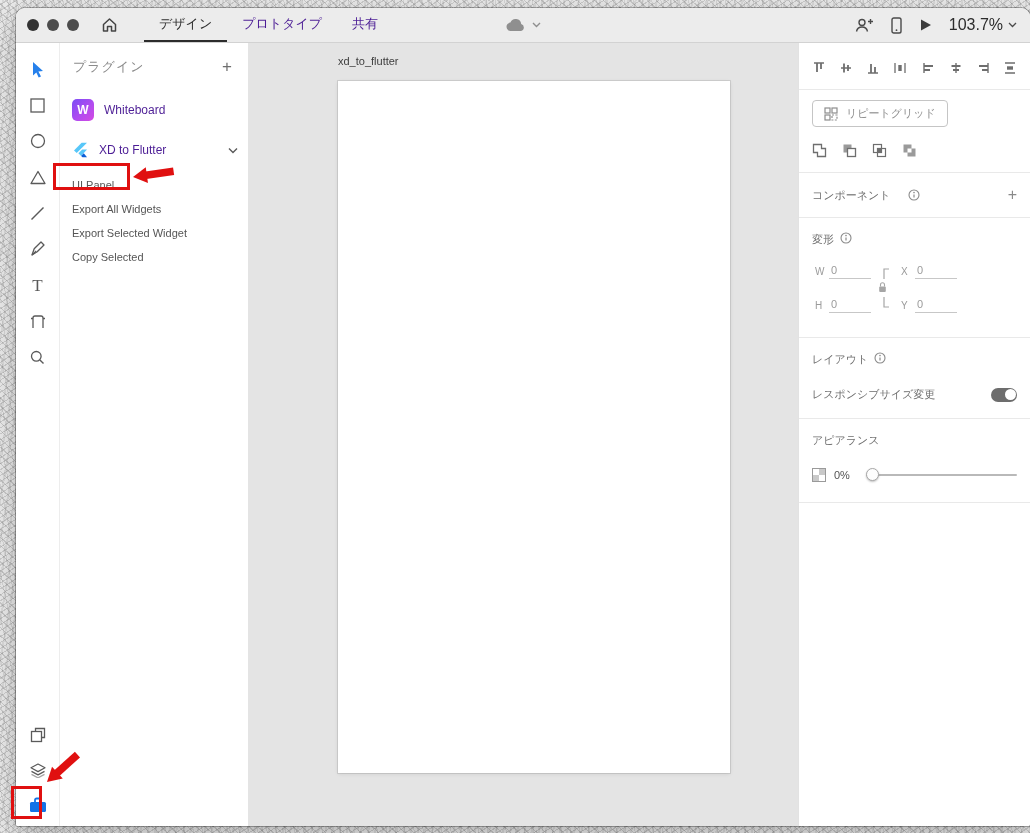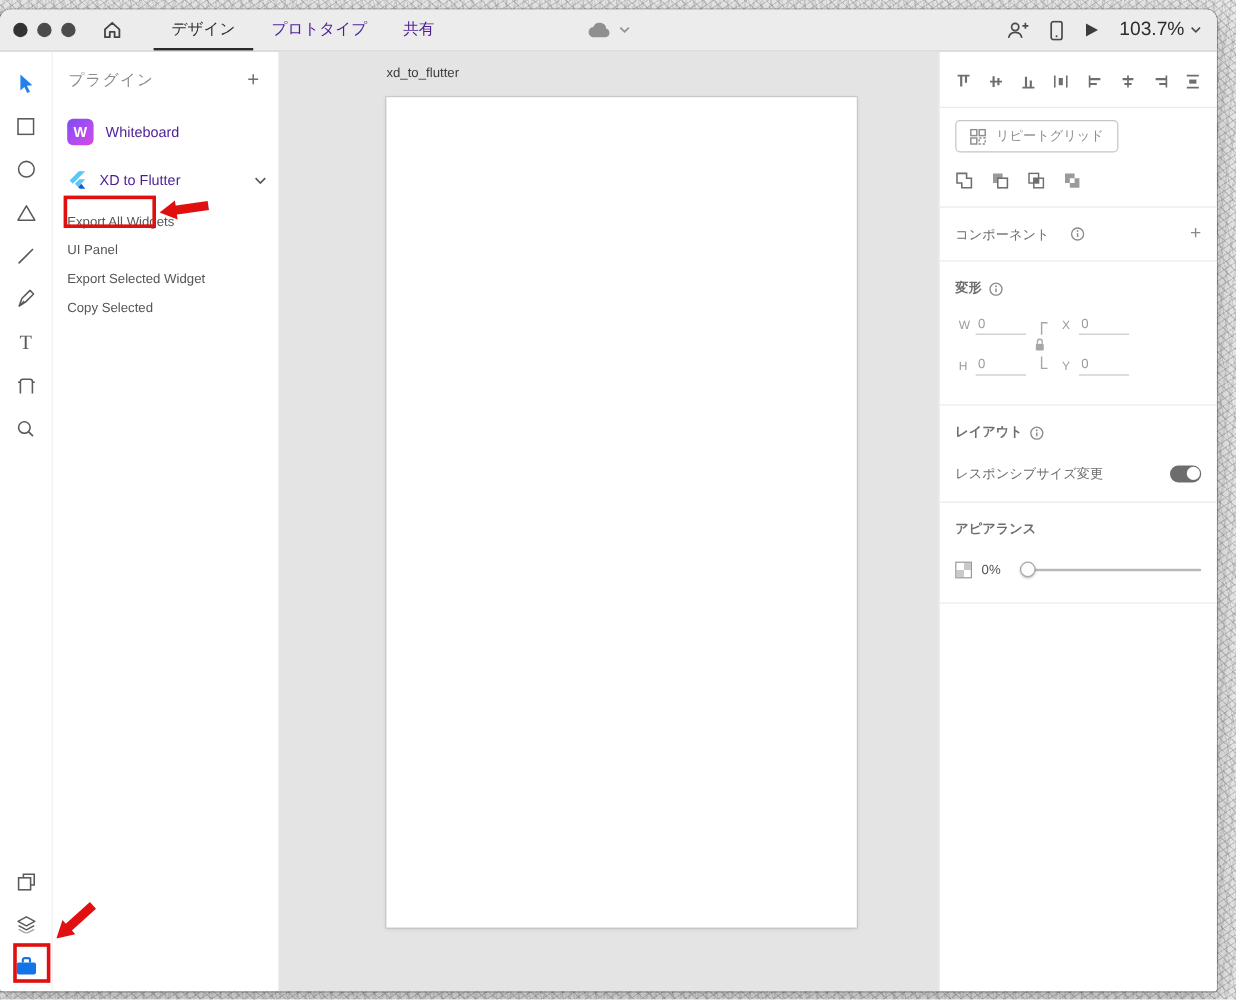--- a/index.html
+++ b/index.html
@@ -8,21 +8,21 @@
 
   .screen { position:relative; width:1030px; height:833px; overflow:hidden;
     background:
       repeating-linear-gradient(43deg, rgba(140,140,140,.35) 0 1px, transparent 1px 6px),
       repeating-linear-gradient(-33deg, rgba(120,120,120,.28) 0 1px, transparent 1px 5px),
       repeating-linear-gradient(78deg, rgba(160,160,160,.3) 0 1px, transparent 1px 9px),
       repeating-linear-gradient(-80deg, rgba(190,190,190,.4) 0 2px, transparent 2px 7px),
       #e9e9e9;
   }
 
-  .window { position:absolute; left:0; top:8px; width:1014px; height:818px;
+  .window { position:absolute; left:16px; top:8px; width:1014px; height:818px;
     background:#fff; border-radius:9px 9px 2px 2px; overflow:hidden;
     box-shadow:0 0 0 1px rgba(0,0,0,.28), 0 8px 24px rgba(0,0,0,.25);
     display:flex; flex-direction:column; }
 
   
   .titlebar { flex:0 0 34px; background:#ececec; border-bottom:1px solid #d2d2d2;
     display:flex; align-items:center; position:relative; }
   .lights { display:flex; gap:8px; margin-left:11px; }
   .light { width:12px; height:12px; border-radius:50%; background:#4c4c4c; }
   .light.first { background:#333; }
@@ -76,21 +76,21 @@
   .sec-align { display:flex; justify-content:space-between; padding:18px 13px 14px; }
   .icon-group { display:flex; gap:13px; }
   .sec-rg { padding:10px 13px 8px; }
   .rg-btn { display:inline-flex; align-items:center; gap:8px; border:1px solid #c5c5c5;
     border-radius:4px; padding:5px 11px; color:#8d8d8d; background:#fff; font-size:11px; }
   .sec-bool { display:flex; gap:15px; padding:8px 13px 14px; }
   .sec-comp { display:flex; align-items:center; justify-content:space-between; padding:13px; }
   .label-group { display:flex; align-items:center; gap:17px; }
   .comp-plus { font-size:16px; color:#8a8a8a; }
   .sec-transform { padding:14px 13px 6px; }
-  .sec-title-row { display:flex; align-items:flex-end; gap:6px; margin-bottom:16px;font-weight:bold; }
+  .sec-title-row { display:flex; align-items:flex-start; gap:6px; margin-bottom:16px; }
   .fields { position:relative; padding-left:3px; }
   .field-row { display:flex; align-items:center; margin-bottom:18px; }
   .f-label { width:14px; font-size:10px; color:#9b9b9b; }
   .tf { width:42px; border:none; border-bottom:1px solid #c7c7c7; font-size:11px;
     color:#9b9b9b; padding:1px 2px 2px; background:transparent; outline:none;
     font-family:"Liberation Sans","DejaVu Sans",sans-serif; }
   .tf.first { margin-right:30px; }
   .constrain { position:absolute; left:64px; top:2px; }
   .sec-layout { padding:14px 13px 16px; }
   .responsive-row { display:flex; align-items:center; justify-content:space-between; margin-top:20px; }
@@ -259,22 +259,22 @@
           </svg>
           <span class="plugin-name">XD to Flutter</span>
           <span class="row-chevron">
             <svg width="10" height="7" viewBox="0 0 10 7">
                 <path d="M1 1.5L5 5.5l4-4" fill="none" stroke="#5a5a5a" stroke-width="1.4"></path>
               </svg>
           </span>
         </div>
 
         <div class="menu-list">
+          <div class="menu-item">UI Panel</div>
           <div class="menu-item">Export All Widgets</div>
-          <div class="menu-item">UI Panel</div>
           <div class="menu-item">Export Selected Widget</div>
           <div class="menu-item">Copy Selected</div>
         </div>
       </div>
 
       <div class="canvas">
         <div class="artboard-label">xd_to_flutter</div>
         <div class="artboard"></div>
       </div>
 

